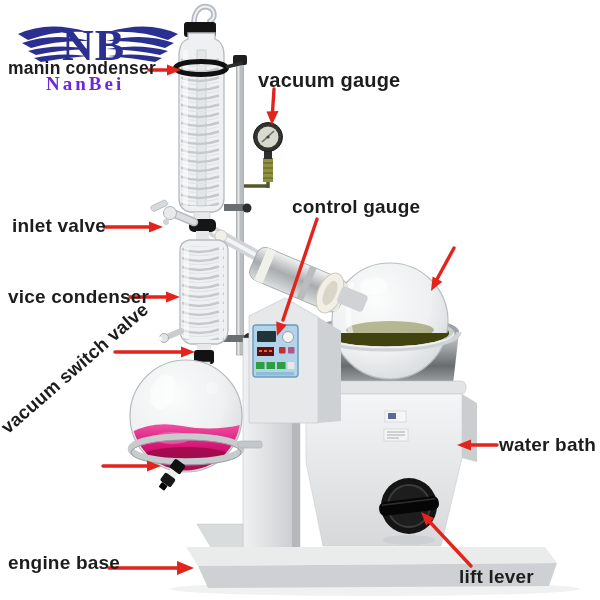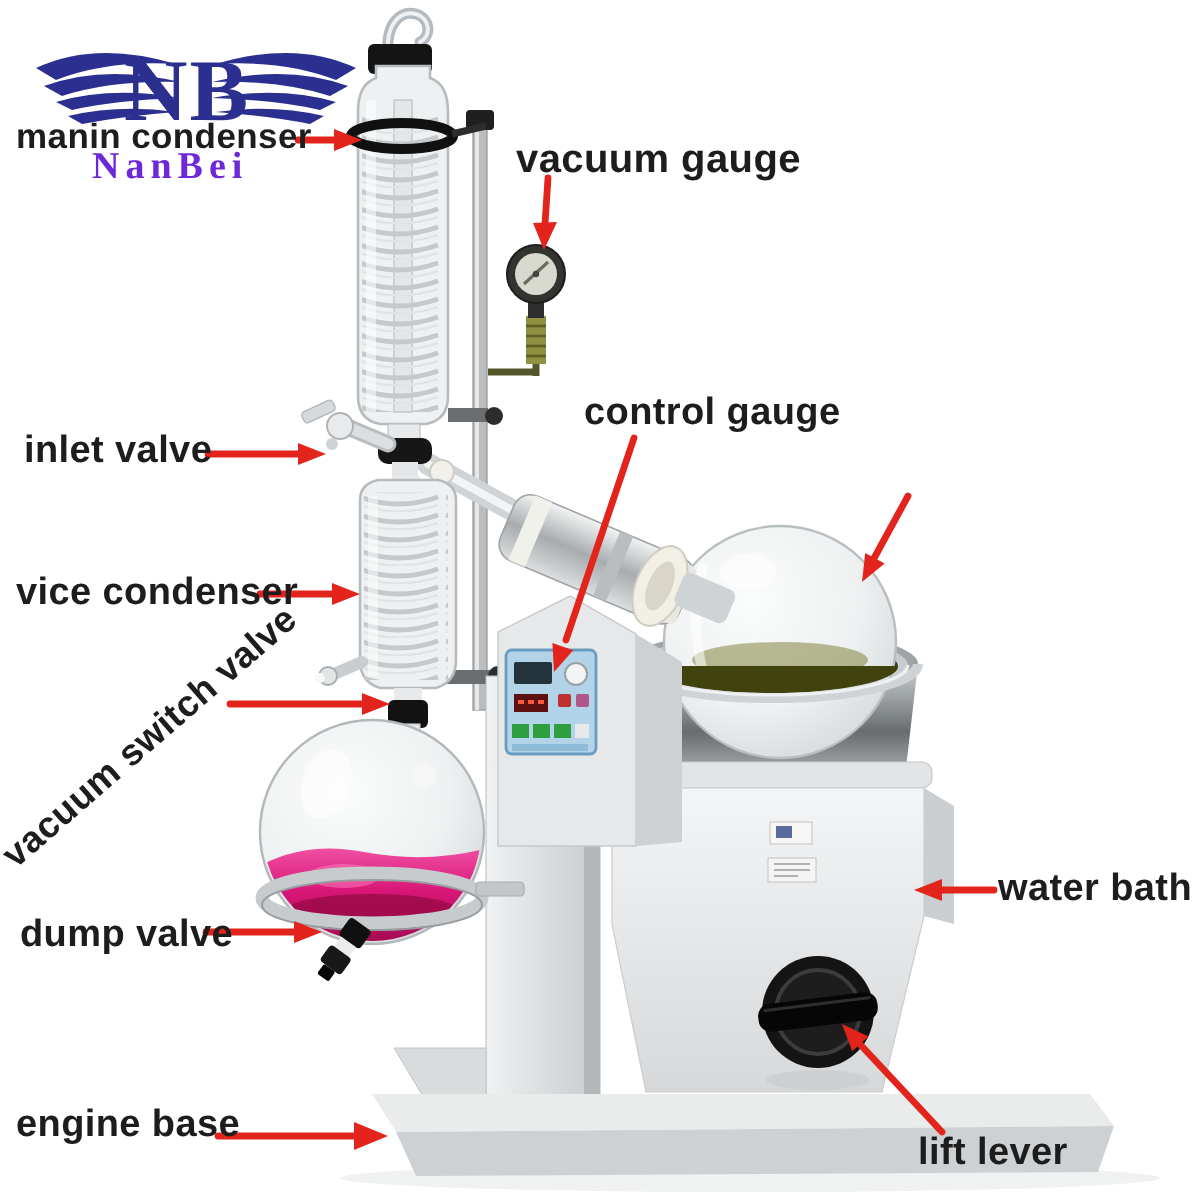--- a/index.html
+++ b/index.html
@@ -299,18 +299,17 @@
   <div class="logo-nb">NB</div>
   <div class="logo-nanbei">NanBei</div>
 </div>
 
 <div class="lbl" style="left:8px;top:60px;font-size:17.5px">manin condenser</div>
 <div class="lbl" style="left:258px;top:70px;font-size:20px">vacuum gauge</div>
 <div class="lbl" style="left:12px;top:216px">inlet valve</div>
 <div class="lbl" style="left:292px;top:197px">control gauge</div>
 <div class="lbl" style="left:8px;top:287px">vice condenser</div>
 <div class="lbl rot" style="left:4px;top:421px">vacuum switch valve</div>
-<div class="lbl" style="left:10px;top:458px">dump valve</div>
 <div class="lbl" style="left:499px;top:435px">water bath</div>
 <div class="lbl" style="left:8px;top:553px">engine base</div>
 <div class="lbl" style="left:459px;top:567px">lift lever</div>
 
 </div>
 
 </body></html>

